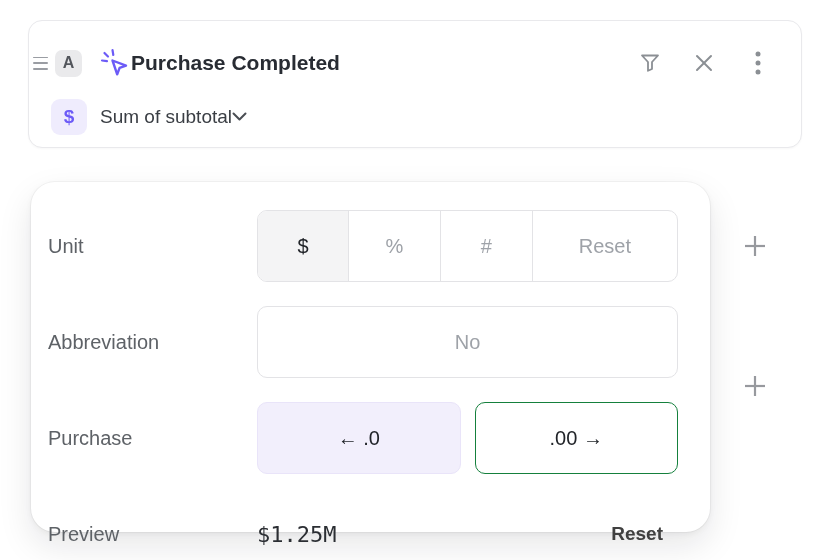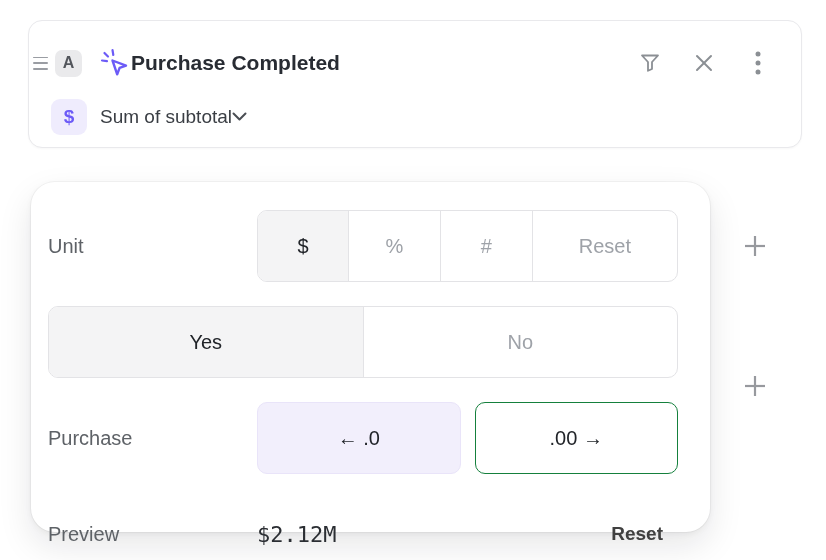--- a/index.html
+++ b/index.html
@@ -206,41 +206,41 @@
       <div class="segmented">
         <div class="segment seg-1 selected">$</div>
         <div class="segment seg-2">%</div>
         <div class="segment seg-3">#</div>
         <div class="segment seg-4">Reset</div>
       </div>
     </div>
   </div>
 
   <div class="panel-row">
+    <div class="row-label">Abbreviation</div>
     <div class="row-control">
       <div class="segmented">
-        <div class="segment seg-half selected">Yes</div>
         <div class="segment seg-half">No</div>
       </div>
     </div>
   </div>
 
   <div class="panel-row">
     <div class="row-label">Purchase</div>
     <div class="row-control">
       <div class="btn-pair">
         <div class="dec-btn selected">← .0</div>
         <div class="dec-btn plain">.00 →</div>
       </div>
     </div>
   </div>
 
   <div class="panel-row preview-row">
     <div class="row-label">Preview</div>
-    <div class="preview-value">$2.12M</div>
+    <div class="preview-value">$1.25M</div>
     <div class="reset-btn">Reset</div>
   </div>
 
 </div>
 
 <div class="add-btn top">
   <svg width="24" height="24" viewBox="0 0 24 24" fill="none">
     <line x1="12" y1="2" x2="12" y2="22" stroke="#97999E" stroke-width="2.2"></line>
     <line x1="2" y1="12" x2="22" y2="12" stroke="#97999E" stroke-width="2.2"></line>
   </svg>

